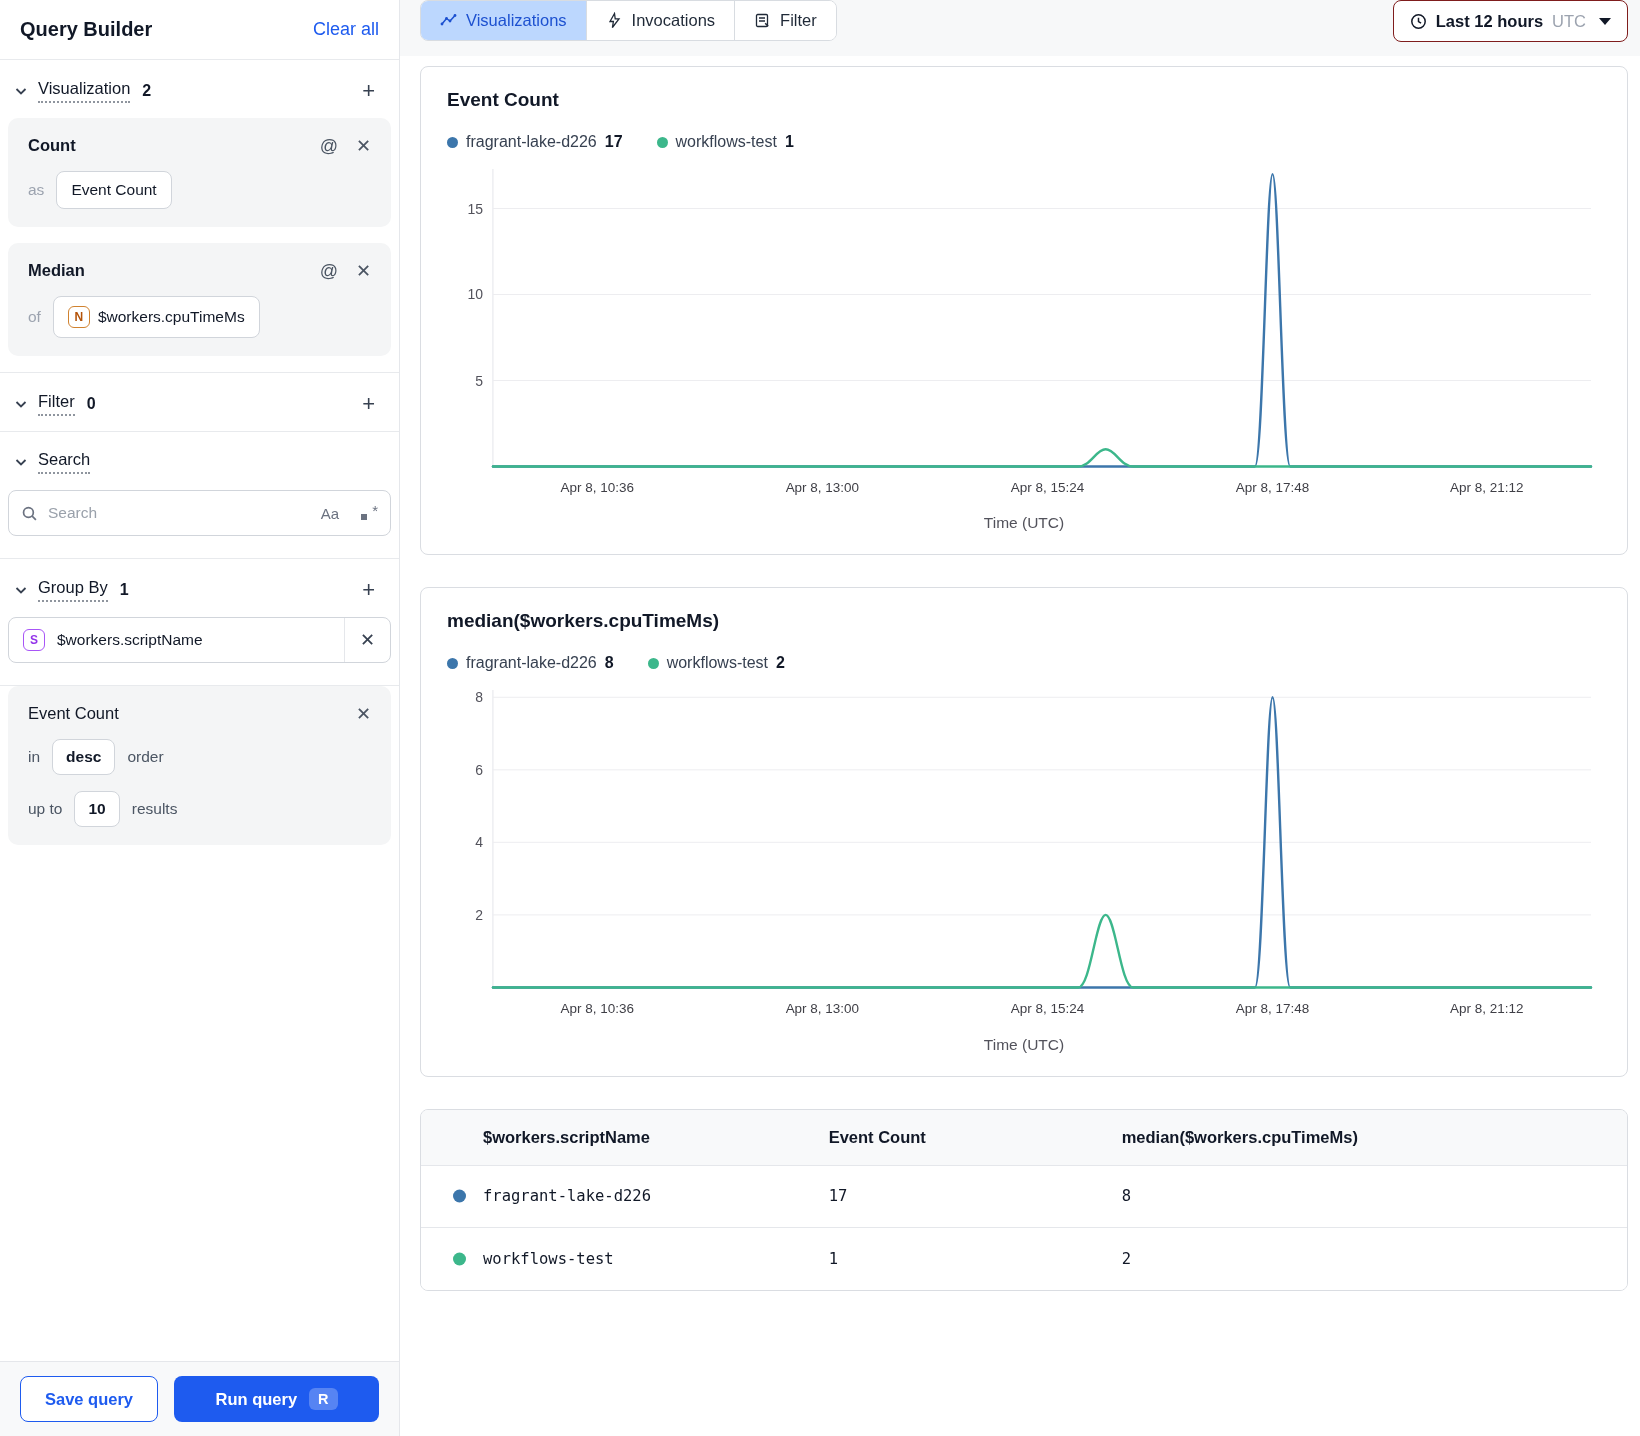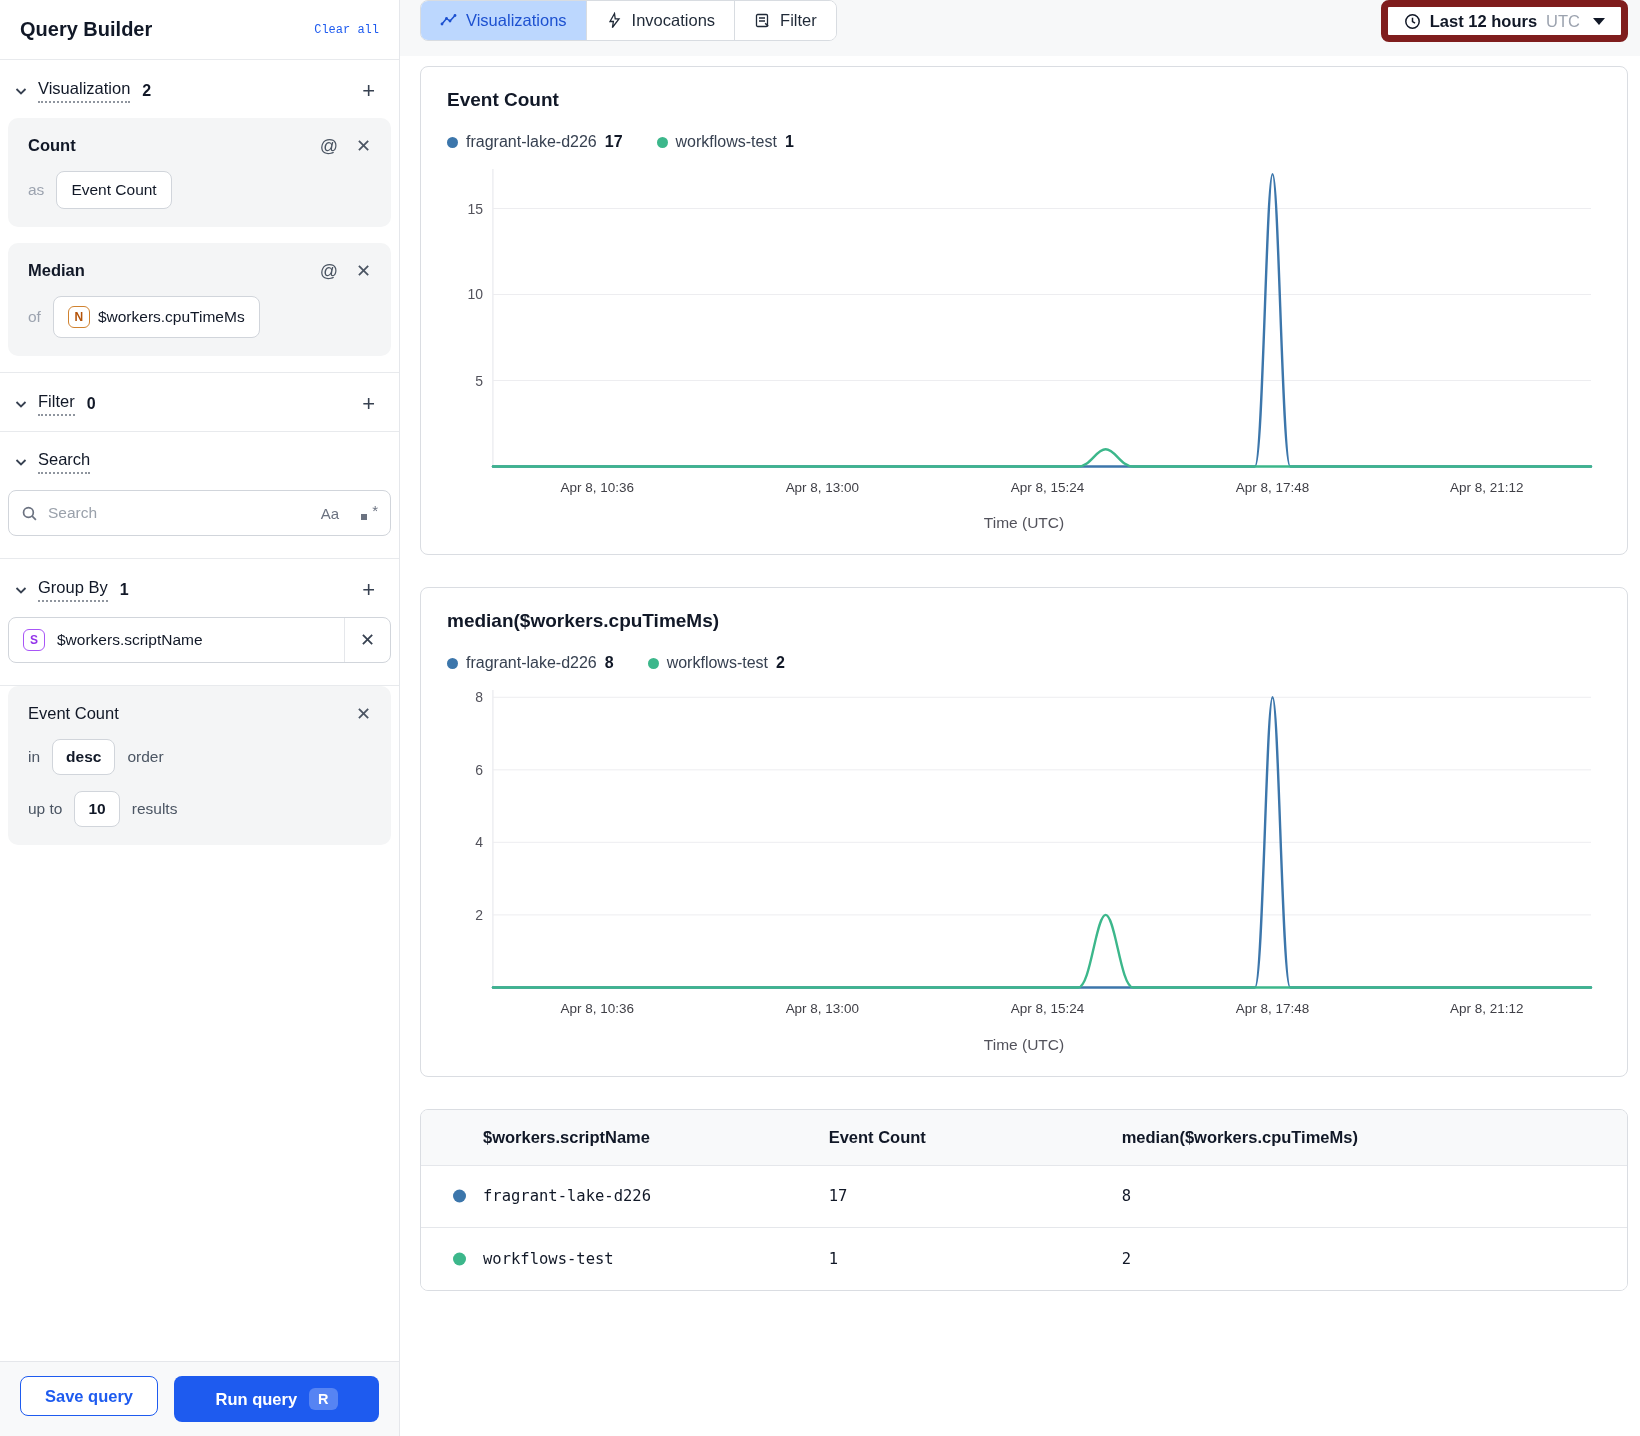--- a/index.html
+++ b/index.html
@@ -4,21 +4,21 @@
 <style>
   * { box-sizing: border-box; margin: 0; padding: 0; }
   html,body { width:1640px; height:1436px; }
   body { font-family: "Liberation Sans", sans-serif; color:#1f2937; background:#fff; overflow:hidden; }
   .app { width:1640px; height:1436px; display:flex; }
 
   
   .sidebar { width:400px; flex:0 0 400px; border-right:1px solid #e5e7eb; display:flex; flex-direction:column; background:#fff; }
   .side-header { display:flex; align-items:center; justify-content:space-between; padding:18px 20px; border-bottom:1px solid #e8eaed; }
   .side-title { font-size:20px; font-weight:700; color:#111827; }
-  .link-btn { font-size:12px; color:#1e5bef; background:none; border:none; cursor:pointer; font-family:Liberation Mono, monospace; }
+  .link-btn { font-size:18px; color:#1e5bef; background:none; border:none; cursor:pointer; font-family:Liberation Sans, sans-serif; }
   .side-scroll { flex:1; overflow:hidden; display:flex; flex-direction:column; }
   .section-head { display:flex; align-items:center; gap:10px; padding:18px 20px 14px 14px; }
   .chev { width:14px; height:14px; color:#374151; flex:0 0 auto; }
   .sec-label { font-size:16.5px; color:#111827; border-bottom:2px dotted #8f959e; padding-bottom:3px; }
   .sec-count { font-size:16px; font-weight:700; color:#111827; margin-left:2px; }
   .icon-btn { margin-left:auto; background:none; border:none; cursor:pointer; color:#374151; font-size:22px; line-height:1; padding:2px 4px; font-family:inherit; }
   .agg-card { background:#f4f5f6; border-radius:10px; margin:0 8px 16px 8px; padding:18px 20px; }
   .agg-top { display:flex; align-items:center; }
   .agg-title { font-size:16.5px; font-weight:600; color:#111827; }
   .agg-actions { margin-left:auto; display:flex; gap:18px; }
@@ -38,33 +38,33 @@
   .regex-ic { position:relative; width:17px; height:16px; display:inline-block; }
   .regex-ic .sq { position:absolute; left:0; bottom:1px; width:6px; height:6px; background:#6b7280; }
   .regex-ic .ast { position:absolute; right:0; top:-3px; font-size:15px; color:#6b7280; }
   .group-chip { margin:0 8px 22px 8px; height:46px; border:1px solid #d1d5db; border-radius:8px; display:flex; align-items:stretch; background:#fff; overflow:hidden; }
   .group-chip .gc-main { flex:1; display:flex; align-items:center; gap:12px; padding:0 14px; font-size:15.5px; color:#111827; }
   .gc-x { width:46px; border:none; border-left:1px solid #e5e7eb; background:none; color:#374151; font-size:18px; cursor:pointer; font-family:inherit; }
   .order-card { background:#f4f5f6; border-radius:10px; margin:0 8px 16px 8px; padding:18px 20px; }
   .order-row { display:flex; align-items:center; gap:12px; margin-top:16px; font-size:15.5px; color:#4b5563; }
   .small-chip { background:#fff; border:1px solid #d1d5db; border-radius:8px; padding:8px 13px; font-size:15.5px; font-weight:600; color:#111827; cursor:pointer; font-family:inherit; }
   .side-footer { margin-top:auto; border-top:1px solid #e5e7eb; background:#f8f9fa; padding:14px 20px; display:flex; gap:16px; }
-  .btn-secondary { flex:0 0 auto; height:40px; padding:0 24px; border:1px solid #1e5bef; background:#fff; color:#1e5bef; font-size:16.5px; font-weight:600; border-radius:8px; cursor:pointer; font-family:inherit; }
+  .btn-secondary { flex:0 0 auto; height:46px; padding:0 24px; border:1px solid #1e5bef; background:#fff; color:#1e5bef; font-size:16.5px; font-weight:600; border-radius:8px; cursor:pointer; font-family:inherit; }
   .btn-primary { flex:1; height:46px; border:none; background:#1e5bef; color:#fff; font-size:16.5px; font-weight:700; border-radius:8px; cursor:pointer; display:flex; align-items:center; justify-content:center; gap:12px; font-family:inherit; }
   .kbd-badge { background:rgba(255,255,255,.25); border-radius:6px; padding:3px 9px; font-size:14.5px; font-weight:600; }
 
   
   .main { flex:1; display:flex; flex-direction:column; overflow:hidden; background:#fff; }
   .topbar { height:56px; background:#f7f8f9; display:flex; align-items:flex-start; padding:0 12px 0 20px; flex:0 0 auto; }
   .tab-group { display:flex; background:#fff; border:1px solid #d8dce1; border-radius:8px; overflow:hidden; }
   .tab { display:flex; align-items:center; gap:9px; padding:10px 19px; font-size:16.5px; color:#1f2937; background:#fff; border:none; border-right:1px solid #d8dce1; cursor:pointer; font-family:inherit; }
   .tab:last-child { border-right:none; }
   .tab.active { background:#bcd7fe; color:#1d51d0; font-weight:500; }
   .tab svg { width:17px; height:17px; }
-  .time-btn { margin-left:auto; height:42px; display:flex; align-items:center; gap:9px; background:#fff; border:7px solid #7f1d1d; border-radius:8px; padding:0 16px; font-size:16.5px; cursor:pointer; font-family:inherit; }
+  .time-btn { margin-left:auto; height:42px; display:flex; align-items:center; gap:9px; background:#fff; border:1px solid #7f1d1d; border-radius:8px; padding:0 16px; font-size:16.5px; cursor:pointer; font-family:inherit; }
   .time-btn .t-label { font-weight:600; color:#111827; }
   .time-btn .t-tz { color:#9ca3af; }
   .caret-down { width:0; height:0; border-left:6px solid transparent; border-right:6px solid transparent; border-top:7px solid #111827; margin-left:4px; }
   .content { flex:1; overflow:hidden; padding:10px 12px 0 20px; }
   .chart-card { background:#fff; border:1px solid #dadde2; border-radius:8px; padding:22px 26px 18px 26px; margin-bottom:32px; }
   .chart-title { font-size:19px; font-weight:700; color:#111827; }
   .legend { display:flex; align-items:center; gap:34px; margin-top:22px; }
   .legend-item { display:flex; align-items:center; gap:8px; cursor:pointer; }
   .dot { width:11px; height:11px; border-radius:50%; flex:0 0 auto; }
   .legend-label { font-size:16px; color:#374151; }

